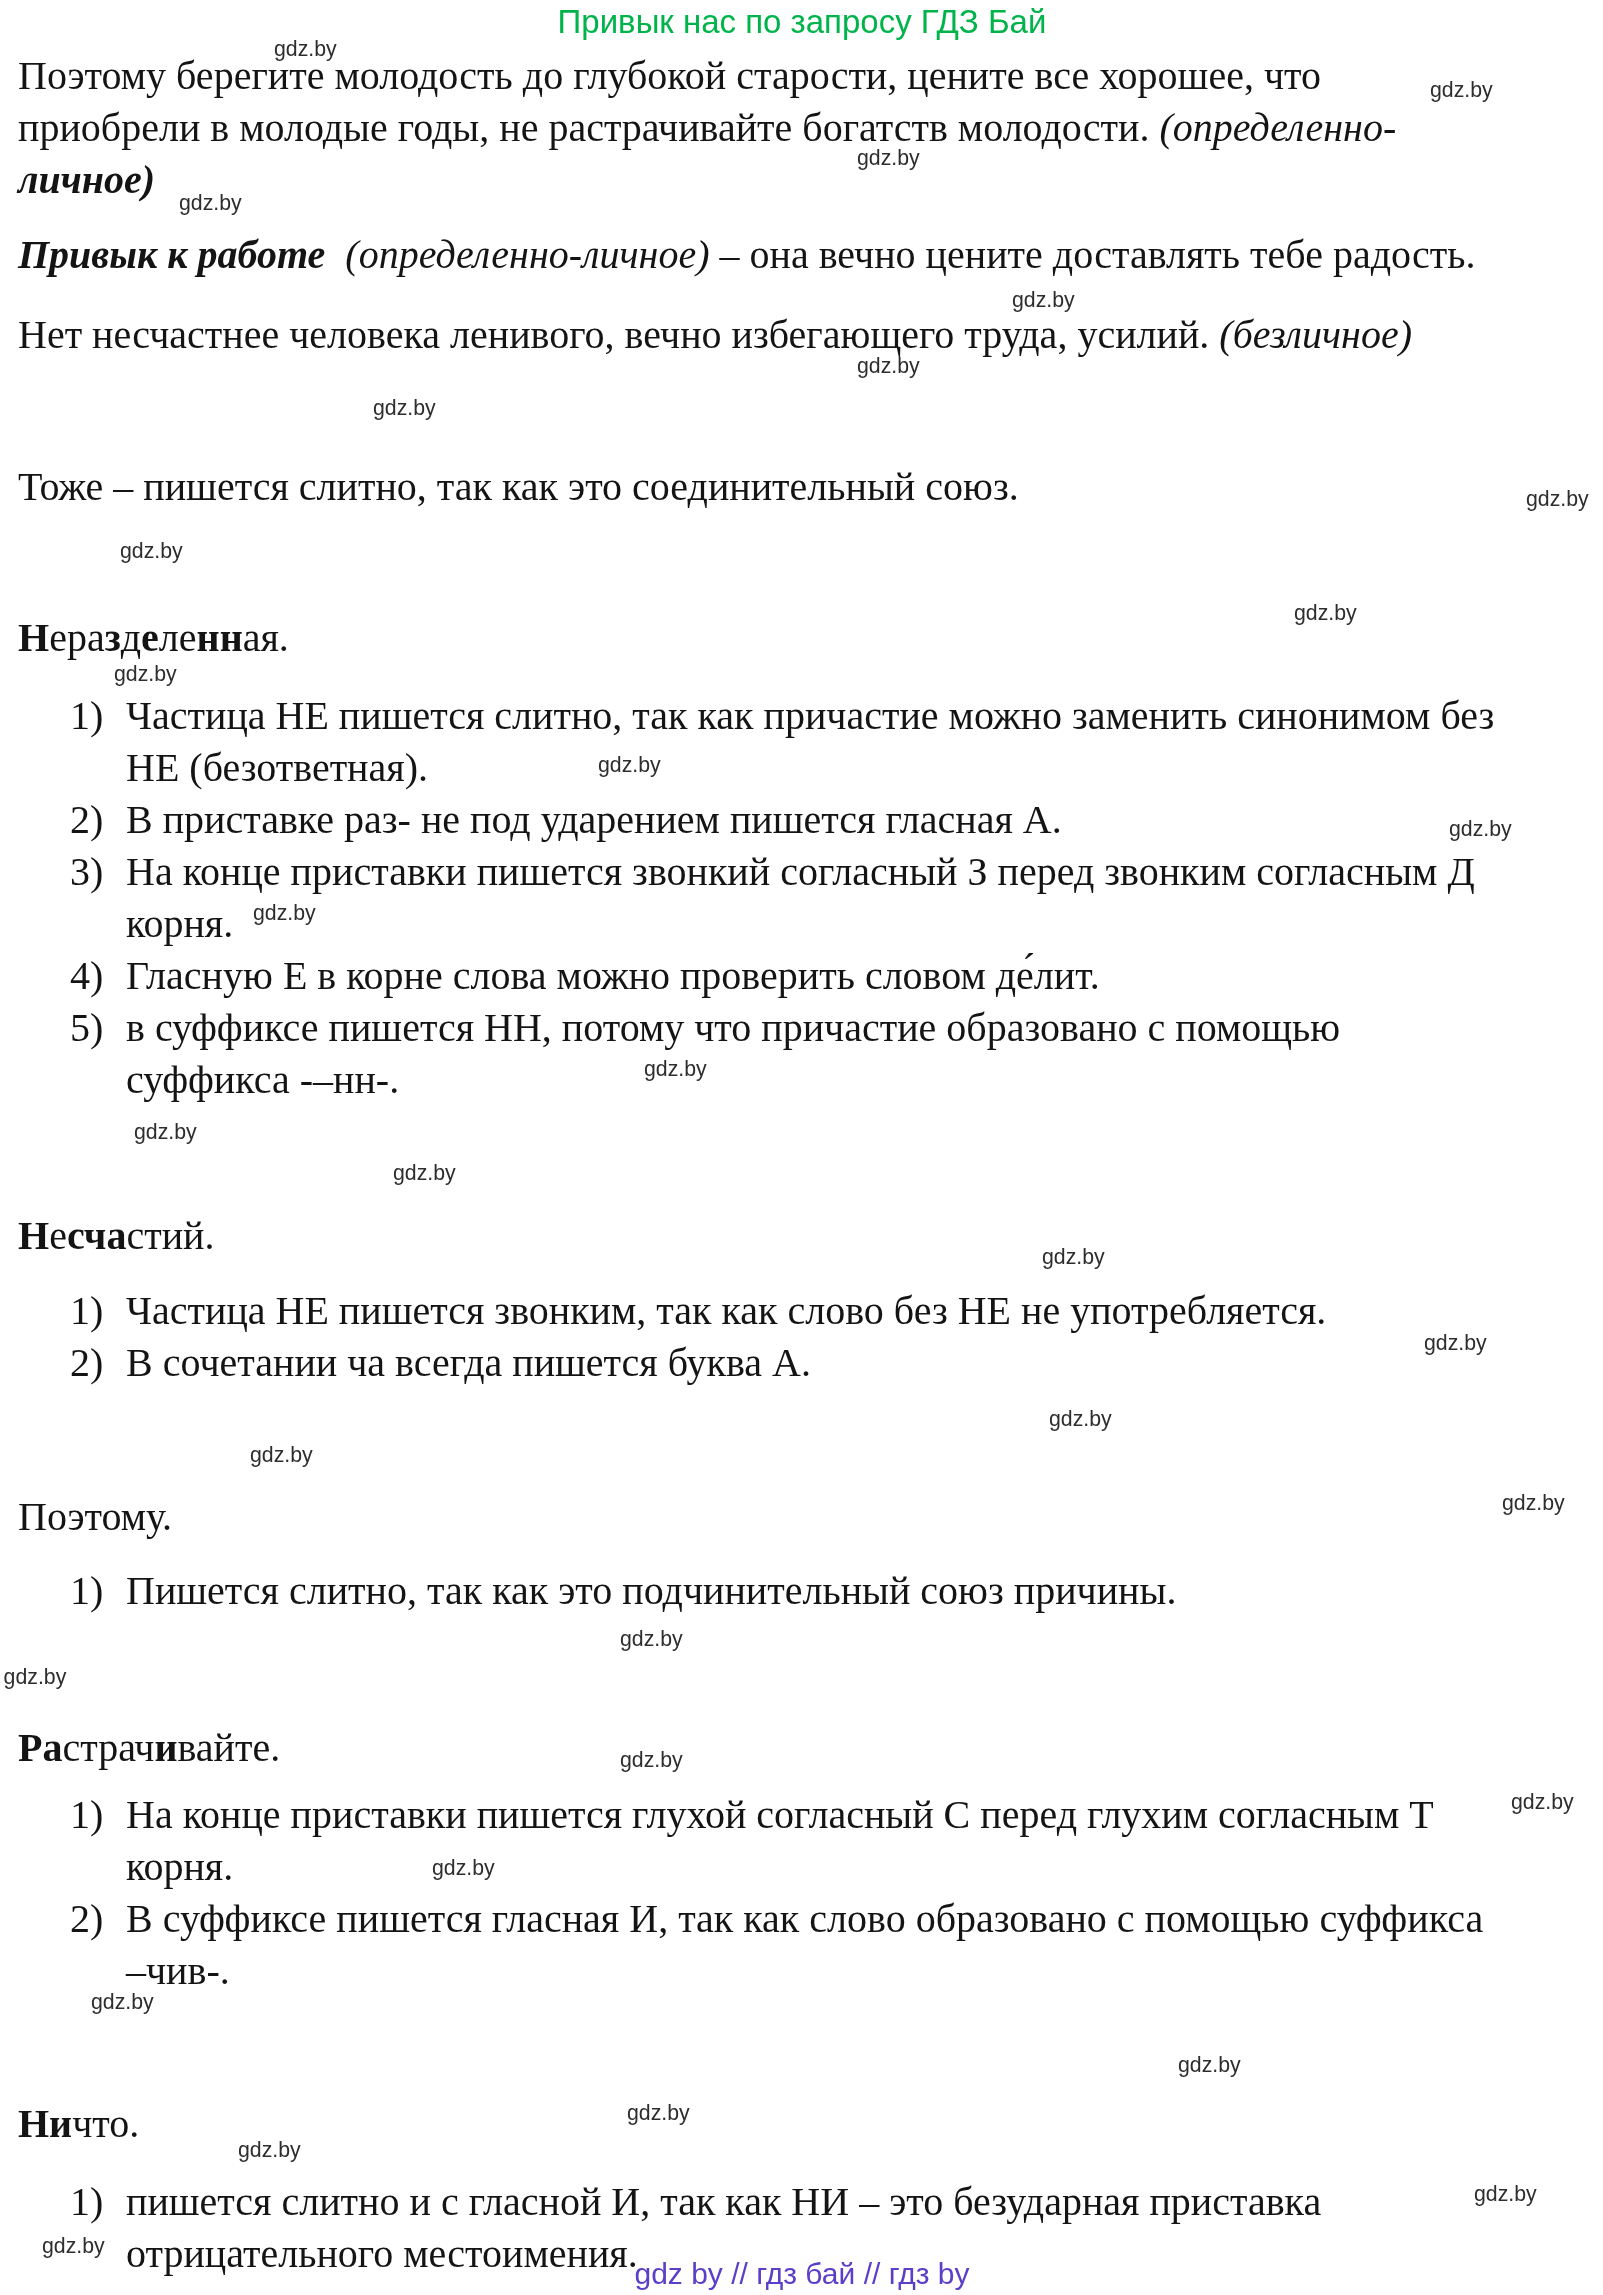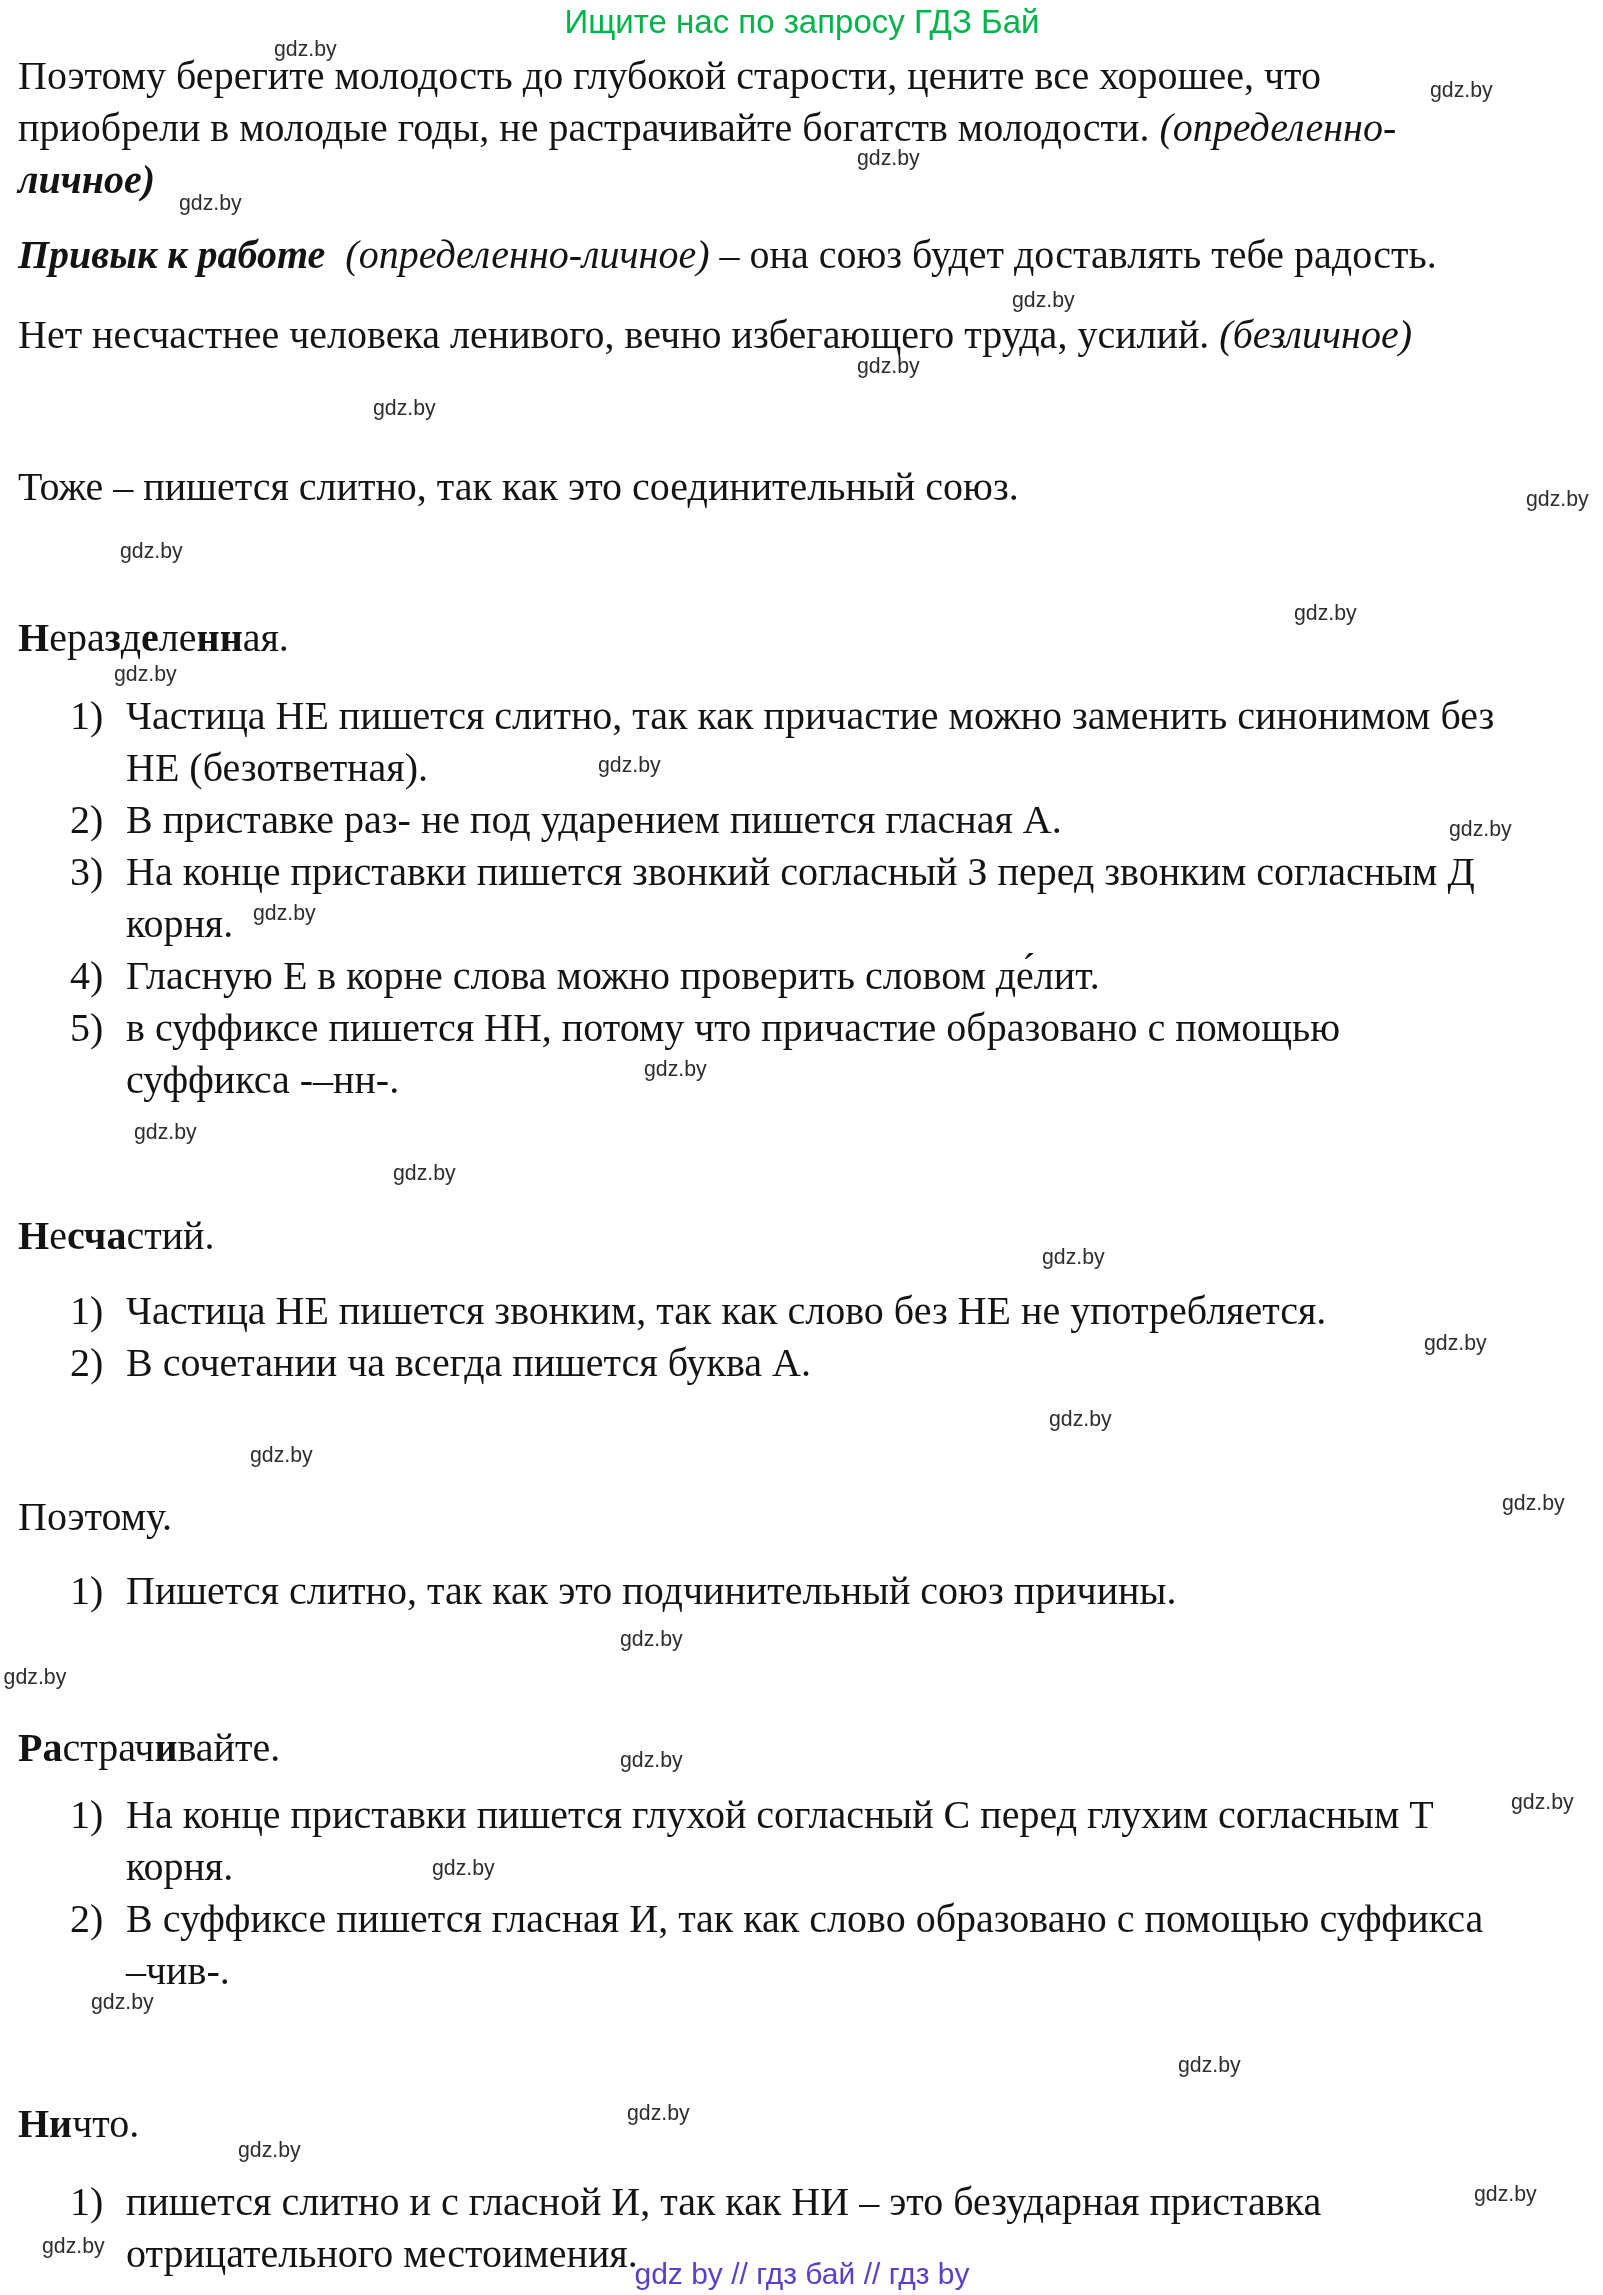--- a/index.html
+++ b/index.html
@@ -40,21 +40,21 @@
     font-family:"Liberation Sans", sans-serif;
     font-size:30px;line-height:34px;
     color:#5b3fc8;
   }
 </style>
 </head>
 <body>
 
 <div class="page">
 
-  <div class="promo">Ищите нас по запросу ГДЗ Бай</div>
+  <div class="promo">Привык нас по запросу ГДЗ Бай</div>
 
   <span class="wm" style="left:274px;top:37px">gdz.by</span>
   <span class="wm" style="left:1430px;top:78px">gdz.by</span>
   <span class="wm" style="left:857px;top:146px">gdz.by</span>
   <span class="wm" style="left:179px;top:191px">gdz.by</span>
   <span class="wm" style="left:1012px;top:288px">gdz.by</span>
   <span class="wm" style="left:857px;top:354px">gdz.by</span>
   <span class="wm" style="left:373px;top:396px">gdz.by</span>
   <span class="wm" style="left:1526px;top:487px">gdz.by</span>
   <span class="wm" style="left:120px;top:539px">gdz.by</span>
@@ -83,21 +83,21 @@
   <span class="wm" style="left:1474px;top:2182px">gdz.by</span>
   <span class="wm" style="left:42px;top:2234px">gdz.by</span>
 
   <div class="block" style="top:50px">
     <div class="line"><span>Поэтому берегите молодость до глубокой старости, цените все хорошее, что</span></div>
     <div class="line"><span>приобрели в молодые годы, не растрачивайте богатств молодости. </span><span style="font-style: italic;">(определенно-</span></div>
     <div class="line"><span style="font-style: italic; font-weight: bold;">личное)</span></div>
   </div>
 
   <div class="block" style="top:229px">
-    <div class="line"><span style="font-weight: bold; font-style: italic;">Привык к работе</span><span>  </span><span style="font-style: italic;">(определенно-личное)</span><span> – она союз будет доставлять тебе радость.</span></div>
+    <div class="line"><span style="font-weight: bold; font-style: italic;">Привык к работе</span><span>  </span><span style="font-style: italic;">(определенно-личное)</span><span> – она вечно цените доставлять тебе радость.</span></div>
   </div>
 
   <div class="block" style="top:309px">
     <div class="line"><span>Нет несчастнее человека ленивого, вечно избегающего труда, усилий. </span><span style="font-style: italic;">(безличное)</span></div>
   </div>
 
   <div class="block" style="top:461px">
     <div class="line"><span>Тоже – пишется слитно, так как это соединительный союз.</span></div>
   </div>
 

